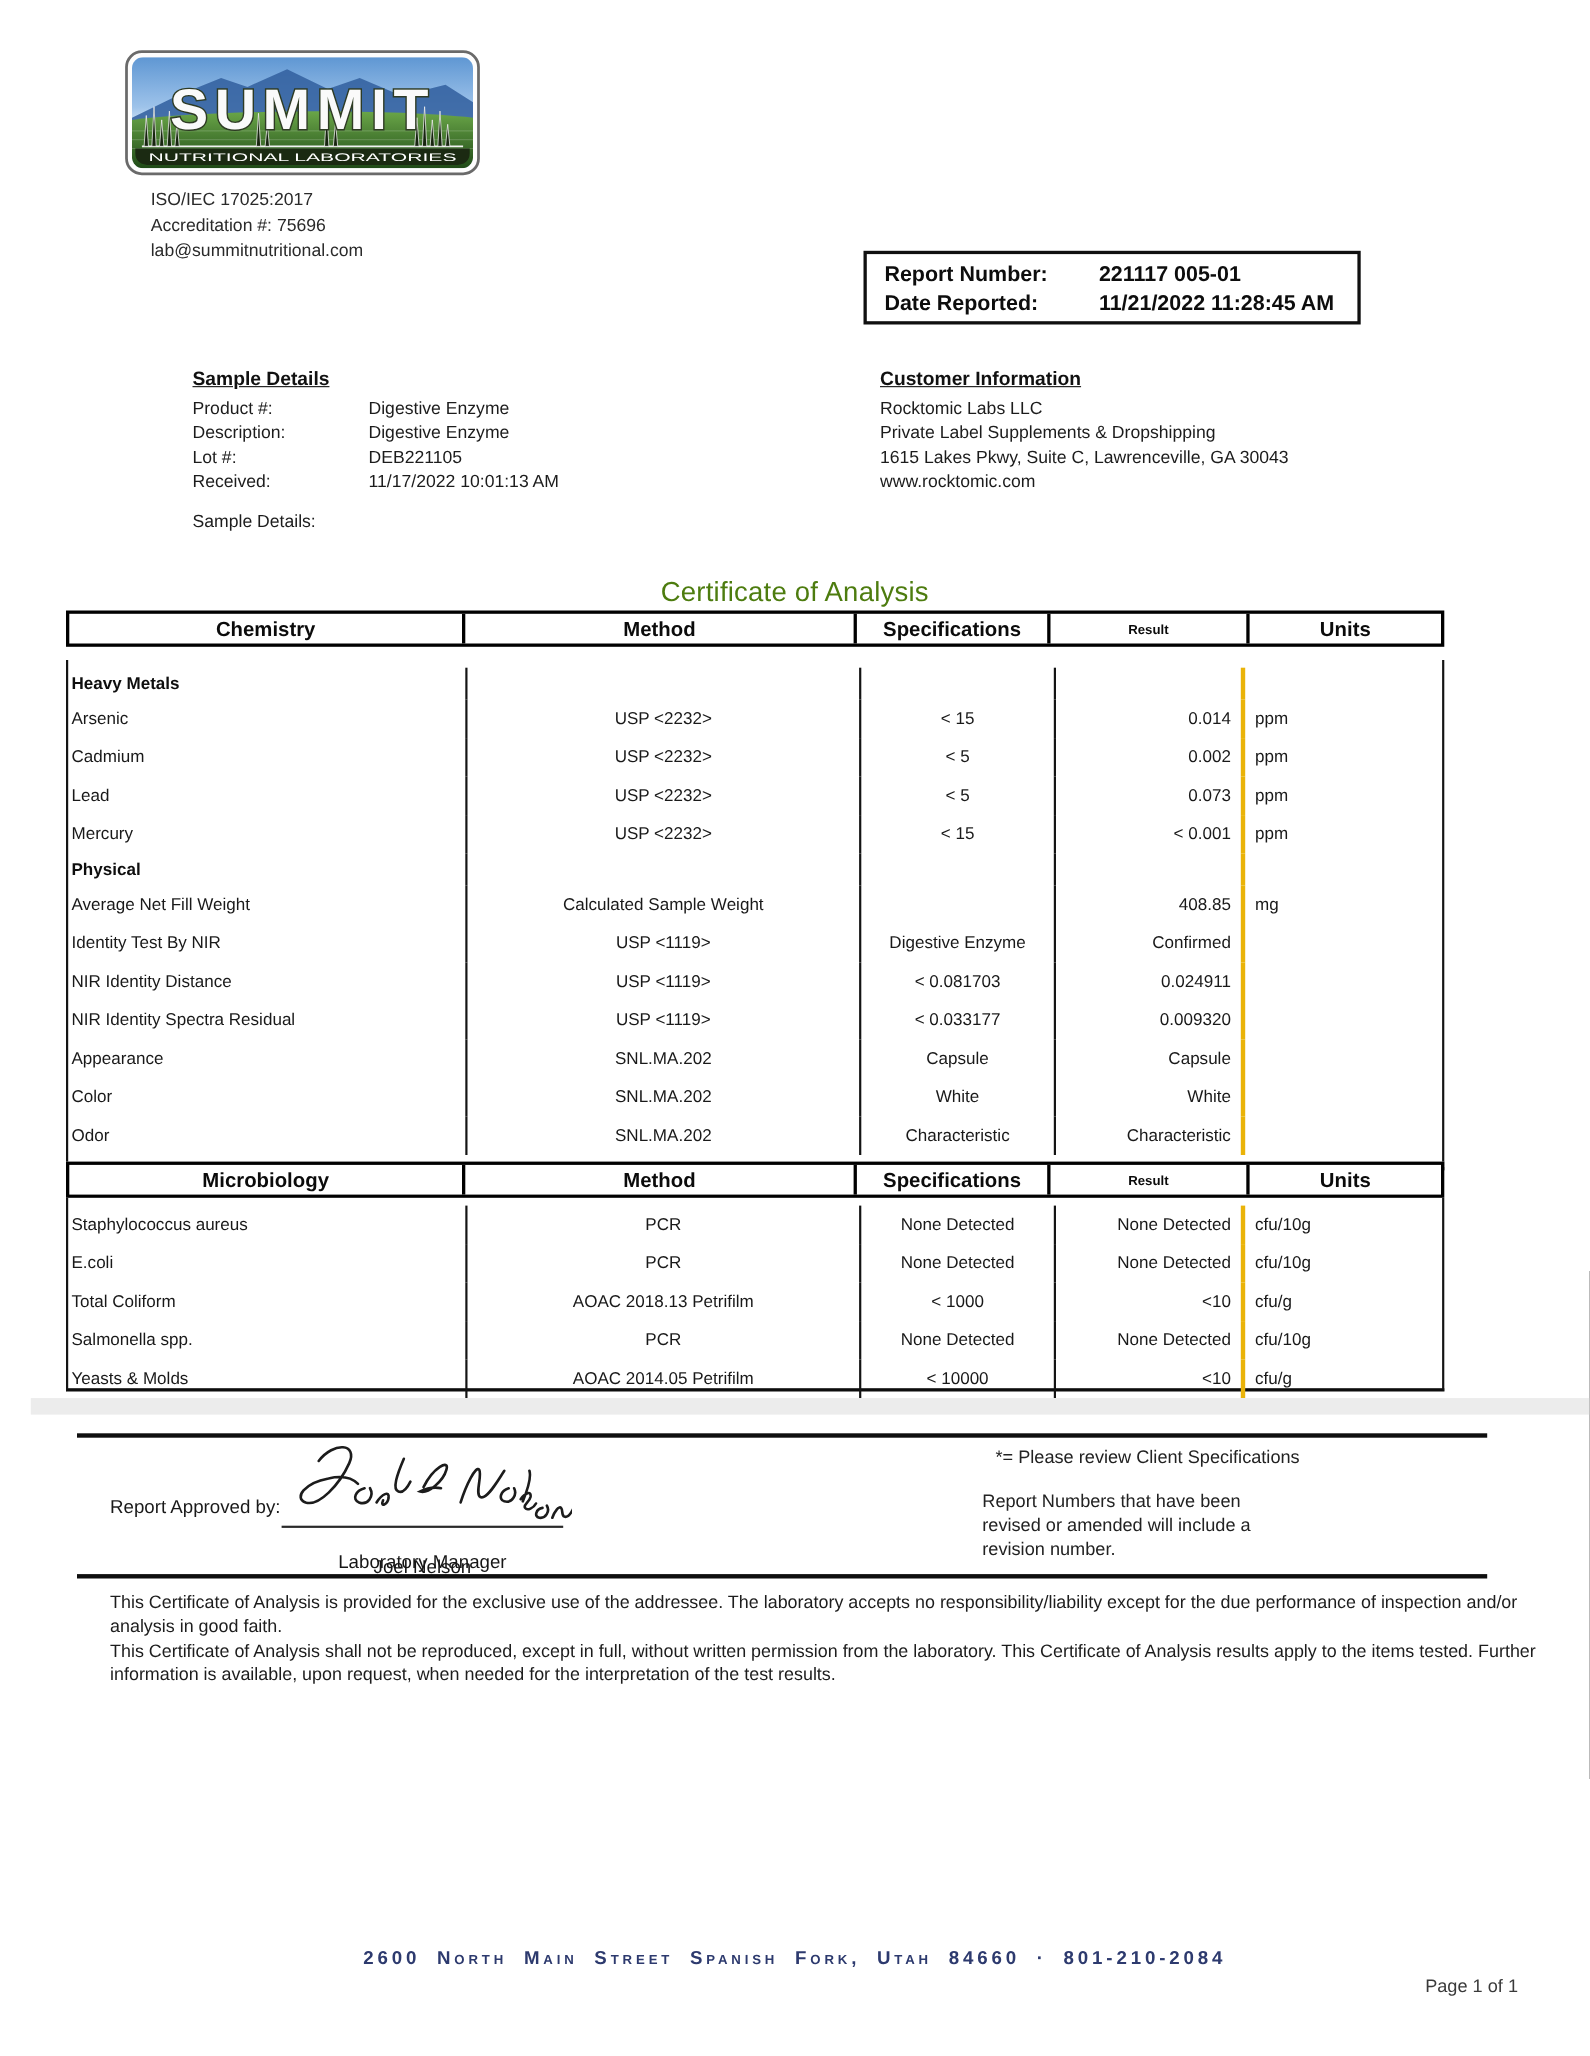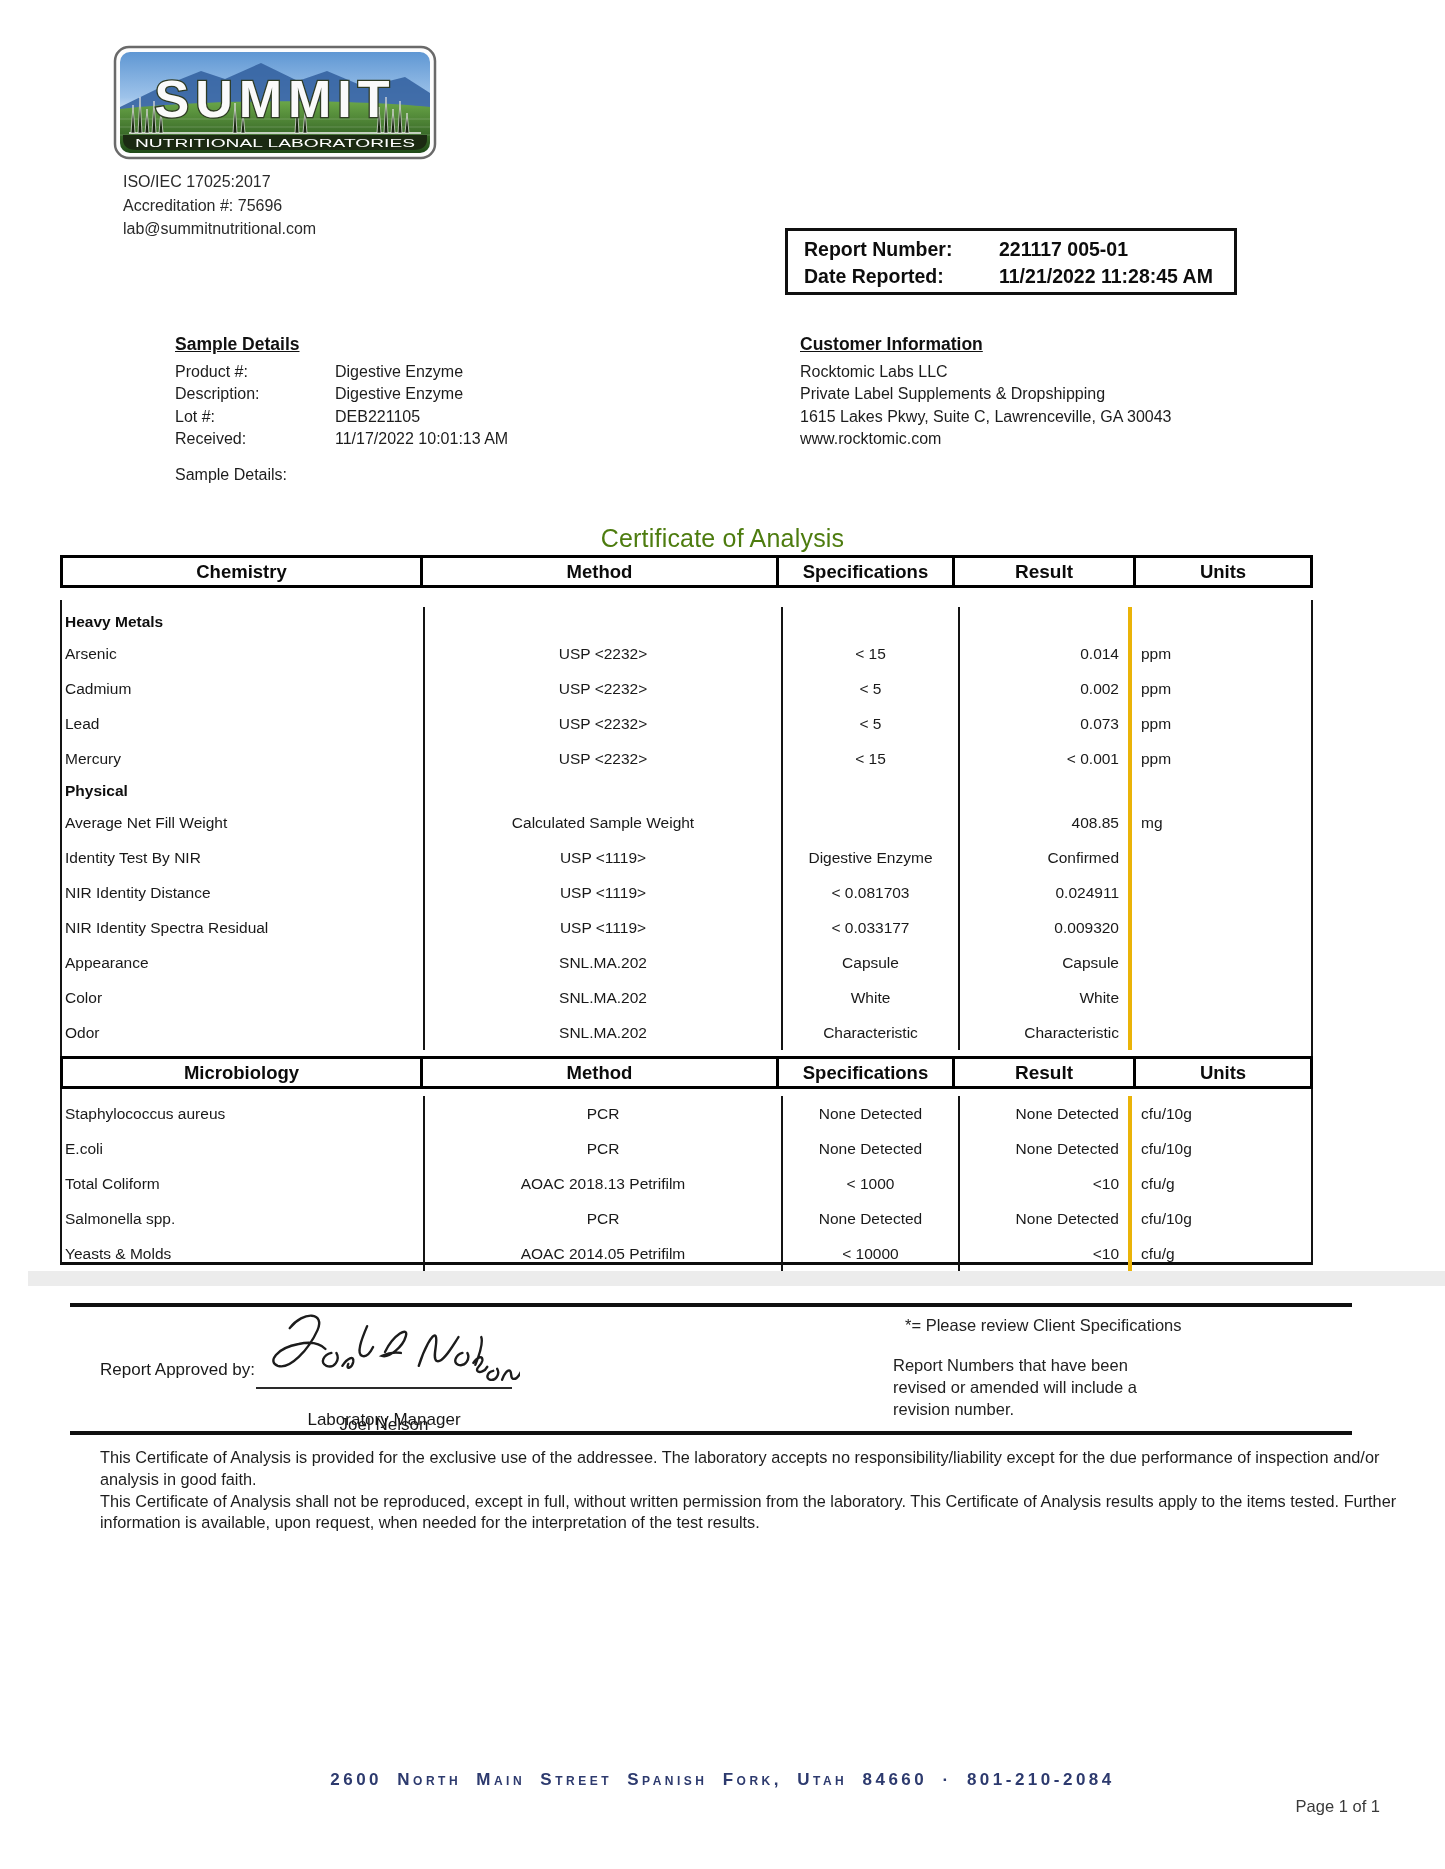--- a/index.html
+++ b/index.html
@@ -1,40 +1,40 @@
 <!DOCTYPE html>
 <html><head>
 <meta charset="utf-8">
 <style>
   html,body{margin:0;padding:0;background:#888;}
   .page{position:relative;width:1445px;height:1869px;background:#ffffff;overflow:hidden;
         font-family:"Liberation Sans",sans-serif;color:#1c1c1c;}
   .abs{position:absolute;}
 
   
-  .iso-block{left:123px;top:170px;font-size:16px;line-height:23.5px;color:#2a2a2a;}
+  .iso-block{left:137px;top:170px;font-size:16px;line-height:23.5px;color:#2a2a2a;}
   .report-box{left:785px;top:228px;width:452px;height:67px;border:3.5px solid #101010;
       box-sizing:border-box;padding:5px 12px 4px 16px;display:grid;
       grid-template-columns:195px 1fr;grid-auto-rows:27px;align-items:center;
       font-weight:bold;font-size:19.5px;color:#0d0d0d;}
 
   
   .block-heading{font-weight:bold;font-size:17.5px;text-decoration:underline;color:#111;}
   .kvrow{display:flex;line-height:22.4px;font-size:16px;}
   .kvl{width:160px;flex:none;}
   .cline{line-height:22.4px;font-size:16px;}
 
   .coa-title{left:0;top:524px;width:1445px;text-align:center;font-size:25px;color:#4d7c0f;letter-spacing:0.2px;}
 
   
   .thead{left:60px;width:1253px;height:33px;border:3px solid #000;box-sizing:border-box;
          display:flex;align-items:stretch;background:#fff;}
   .th{display:flex;align-items:center;justify-content:center;font-weight:bold;
       font-size:18.5px;box-sizing:border-box;color:#0b0b0b;}
-  .th.small{font-size:19px;}
+  .th.small{font-size:12px;}
   .th.d{border-right:3px solid #000;}
   .hc1{width:360px;}.hc2{width:356px;}.hc3{width:176px;}.hc4{width:181px;}.hc5{flex:1;}
 
   .tbody{left:60px;width:1253px;border-left:2px solid #141414;border-right:2px solid #141414;
          border-bottom:3.5px solid #0d0d0d;box-sizing:border-box;padding-top:7px;background:#fff;}
   .trow{display:flex;height:35px;align-items:stretch;}
   .trow.section{height:29px;}
   .tc{box-sizing:border-box;display:flex;align-items:center;font-size:15.5px;color:#191919;}
   .c1{width:363px;padding-left:3px;border-right:2px solid #141414;}
   .c2{width:358px;justify-content:center;border-right:2px solid #141414;text-align:center;}

